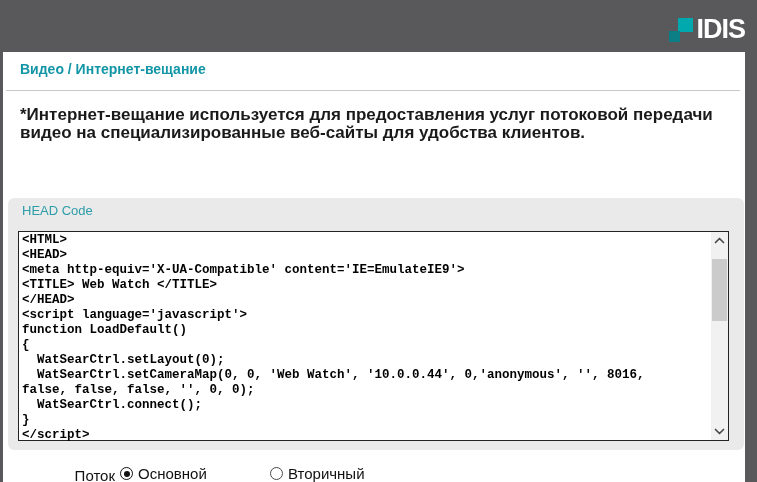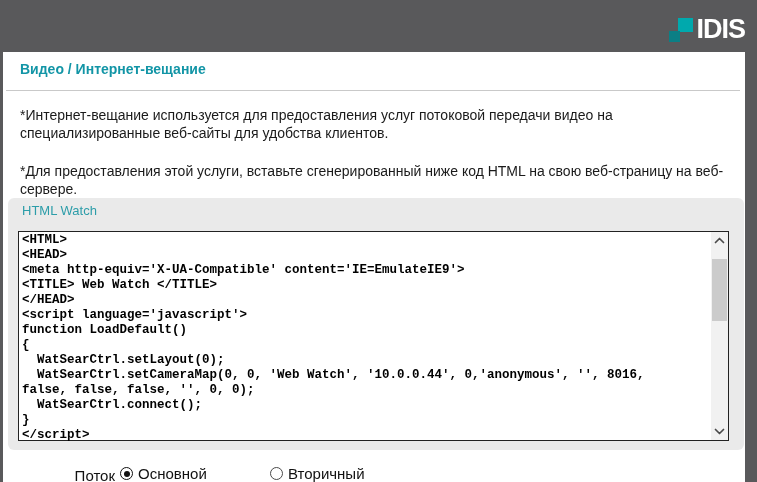--- a/index.html
+++ b/index.html
@@ -13,21 +13,21 @@
   .logo-sq-big{position:absolute;left:9px;top:0;width:15px;height:14px;background:#00A9AD;}
   .logo-sq-small{position:absolute;left:0;top:13px;width:11px;height:11px;background:#0B7F85;}
   .logo-text{color:#FFFFFF;font-weight:bold;font-size:27px;line-height:30px;letter-spacing:-1px;}
 
   
   .content{position:absolute;left:3px;top:52px;width:742px;height:438px;background:#ffffff;}
 
   .page-title{position:absolute;left:17px;top:9px;font-size:14px;font-weight:bold;color:#1295A6;}
   .rule{position:absolute;left:3px;top:38px;width:734px;height:0;border-top:1px solid #C9C9C9;}
 
-  .para{position:absolute;left:17px;width:706px;font-size:14px;line-height:18px;color:#1A1A1A;}
+  .para{position:absolute;left:17px;width:706px;font-size:17px;line-height:18px;color:#1A1A1A;font-weight:bold;}
   .para1{top:54px;}
   .para2{top:110px;}
 
   
   .panel{position:absolute;left:5px;top:146px;width:736px;height:252px;background:#EAEAEA;border-radius:6px;}
   .panel-label{position:absolute;left:14px;top:5px;font-size:13px;color:#2C9DA9;}
   .codebox{position:absolute;left:10px;top:33px;width:711px;height:210px;background:#FFFFFF;border:1px solid #222222;font-weight:bold;}
   .codebox pre{margin:0;padding:1px 22px 1px 3px;font-family:"Liberation Mono",monospace;
     font-size:12.5px;line-height:15px;color:#000000;white-space:pre;overflow:hidden;}
 
@@ -61,24 +61,23 @@
     <span class="logo-text">IDIS</span>
   </div>
 </div>
 
 <div class="content">
 
   <div class="page-title">Видео / Интернет-вещание</div>
   <div class="rule"></div>
 
   <div class="para para1">*Интернет-вещание используется для предоставления услуг потоковой передачи видео на специализированные веб-сайты для удобства клиентов.</div>
-  <div class="para para2">*Для предоставления этой услуги, вставьте сгенерированный ниже код HTML на свою веб-страницу на веб-сервере.</div>
 
   <div class="panel">
-    <div class="panel-label">HTML Watch</div>
+    <div class="panel-label">HEAD Code</div>
 
     <div class="codebox">
       <pre>&lt;HTML&gt;
 &lt;HEAD&gt;
 &lt;meta http-equiv='X-UA-Compatible' content='IE=EmulateIE9'&gt;
 &lt;TITLE&gt; Web Watch &lt;/TITLE&gt;
 &lt;/HEAD&gt;
 &lt;script language='javascript'&gt;
 function LoadDefault()
 {

